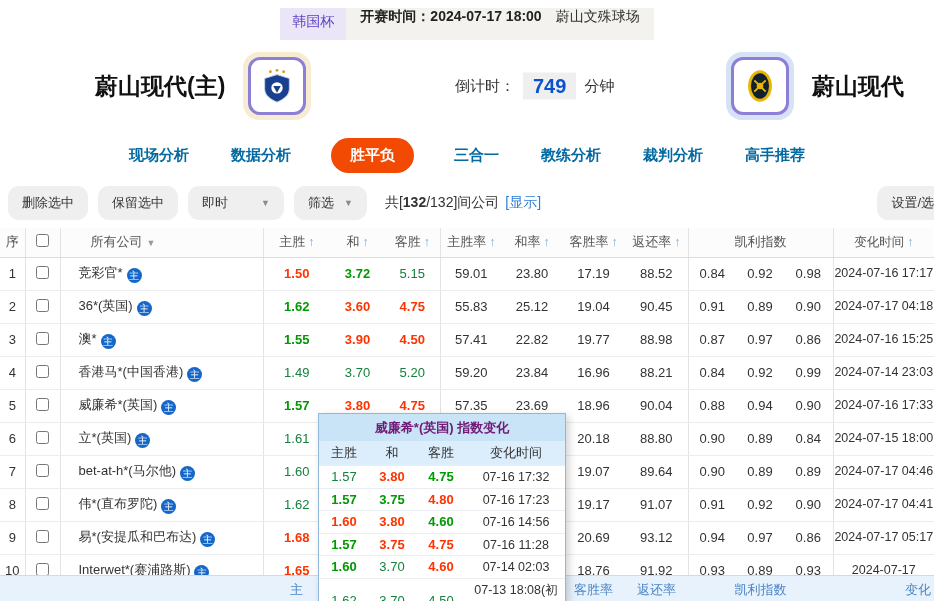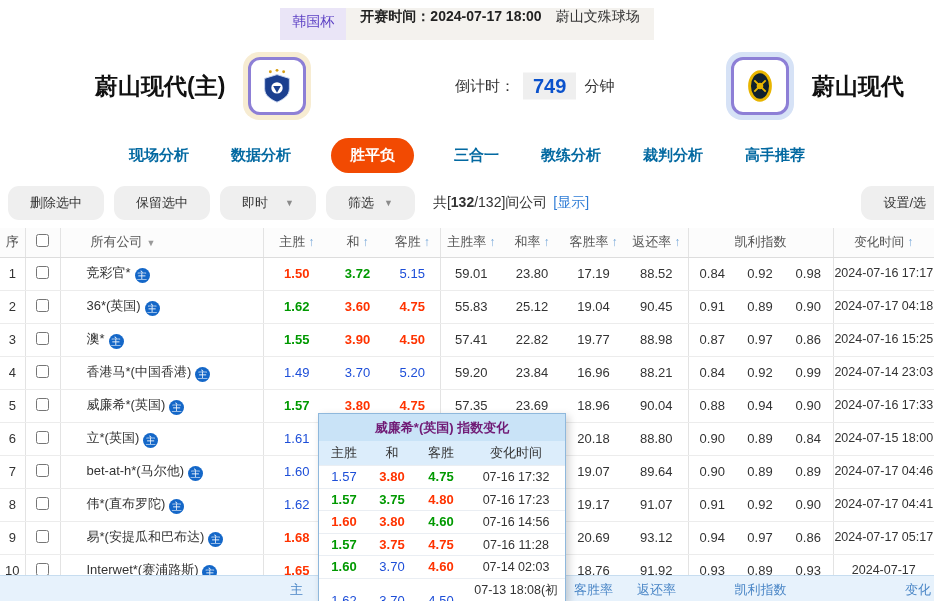--- a/index.html
+++ b/index.html
@@ -24,44 +24,44 @@
   .logo-wrap.away { background:#d6e2f6; }
   .logo-inner { width:58px; height:58px; background:#fff; border:3px solid #8d7fd6; border-radius:12px; display:flex; align-items:center; justify-content:center; }
   .countdown { position:absolute; left:455px; top:50%; transform:translateY(-50%); display:flex; align-items:center; gap:8px; font-size:15px; }
   .countdown .cd-value { background:#efefef; color:#0b52cc; font-size:20px; font-weight:bold; padding:2px 10px; }
   
   .tabs { height:46px; display:flex; align-items:center; justify-content:center; gap:38px; }
   .tab { font-size:15px; font-weight:bold; color:#0369a1; cursor:pointer; padding:8px 2px; }
   .tab.active { background:#f24a02; color:#fff; border-radius:18px; padding:8px 19px; }
   
   .toolbar { position:relative; height:50px; display:flex; align-items:center; gap:10px; padding:0 0 0 8px; }
-  .tbtn { background:#efefef; border:none; border-radius:11px; padding:8px 22px; font-size:13px; color:#333; font-family:inherit; cursor:pointer; }
+  .tbtn { background:#efefef; border:none; border-radius:11px; padding:8px 14px; font-size:13px; color:#333; font-family:inherit; cursor:pointer; }
   .tbtn.dd { display:inline-flex; align-items:center; justify-content:space-between; }
   .tbtn .caret { color:#8a8a8a; font-size:9px; margin-left:10px; }
   .tbtn.instant { width:96px; }
   .count-wrap { margin-left:8px; font-size:14px; color:#333; }
   .count-wrap b { font-weight:bold; }
   .show-link { color:#2e7cd6; margin-left:6px; cursor:pointer; }
   .settings-btn { position:absolute; right:-14px; top:8px; }
   
   table.odds { width:934px; table-layout:fixed; border-collapse:collapse; }
   table.odds th, table.odds td { border-bottom:1px solid #ececec; text-align:center; font-weight:normal; overflow:hidden; white-space:nowrap; }
   table.odds th { height:29px; color:#555; background:#fcfcfc; border-bottom:1px solid #ddd; }
   table.odds td { height:33px; color:#333; }
   td.c-time, th.c-time { white-space:normal; line-height:15px; font-size:12.5px; }
   .bR { border-right:1px solid #e3e3e3; }
-  .c-com { text-align:left !important; padding-left:26px; }
+  .c-com { text-align:left !important; padding-left:18px; }
   th.c-com { padding-left:30px; }
   .cname { margin-right:4px; }
   .badge { display:inline-block; width:15px; height:15px; line-height:15px; border-radius:50%; background:#1467c8; color:#fff; font-size:10px; text-align:center; vertical-align:-2px; }
   .arr { color:#74a6d8; font-size:12px; margin-left:3px; }
   .caret-gray { color:#999; font-size:9px; margin-left:4px; }
   [data-c="r"] { color:#ff3300; font-weight:bold; }
   [data-c="g"] { color:#009900; font-weight:bold; }
-  [data-c="k"] { color:#1d4ed8; font-weight:normal; }
+  [data-c="k"] { color:#15803d; font-weight:normal; }
   
   .footer-bar { position:absolute; left:0; bottom:0; width:934px; height:26px; background:#e7f2fc; border-top:1px solid #c7ddf0; z-index:5; color:#4a86c6; }
   .footer-bar span { position:absolute; top:5px; text-align:center; }
   .f-home { left:263px; width:67px; }
   .f-awayrate { left:562px; width:63px; }
   .f-return { left:625px; width:63px; }
   .f-kelly { left:688px; width:145px; }
   .f-time { left:905px; width:70px; text-align:left !important; }
   
   .popup { position:absolute; left:318px; top:413px; width:248px; height:189px; background:#fff; border:1px solid #8fb8dc; box-shadow:3px 3px 8px rgba(0,0,0,.18); z-index:10; overflow:hidden; }

